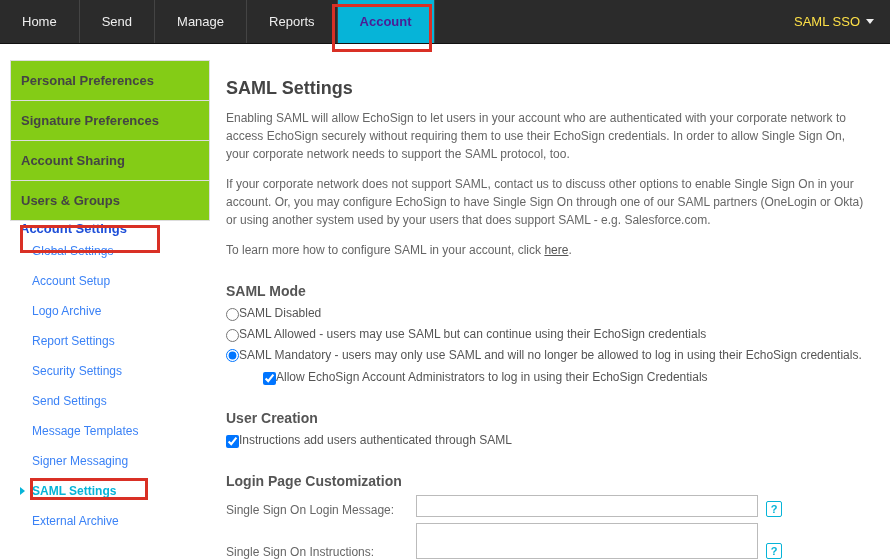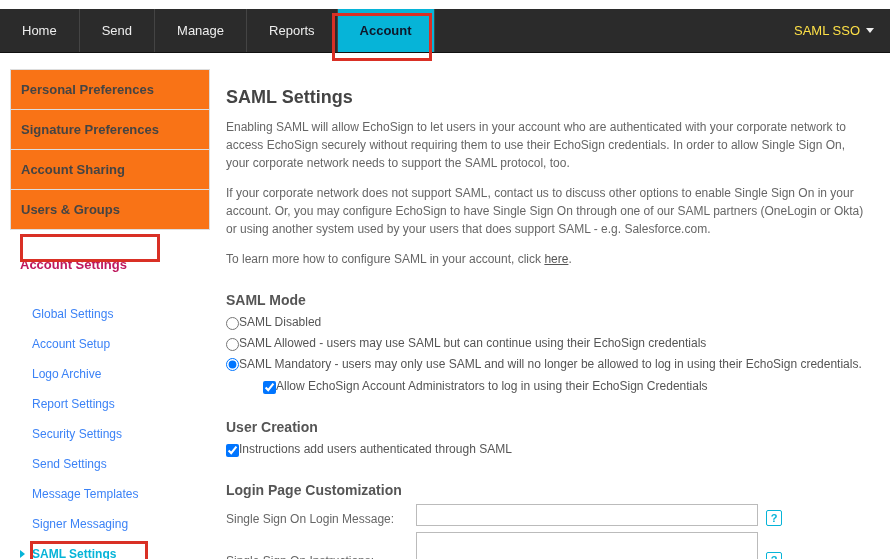--- a/index.html
+++ b/index.html
@@ -1,30 +1,30 @@
 <!DOCTYPE html>
 <html><head>
 <meta charset="utf-8">
 <style>
 * { box-sizing: border-box; margin: 0; padding: 0; }
 body { font-family: Arial, Helvetica, sans-serif; font-size: 12px; color: #555; background: #fff; width: 890px; }
-.topbar { background: #2b2b2b; height: 44px; display: flex; align-items: stretch; border-bottom: 1px solid #111; margin-top: 9px; }
+.topbar { background: #2b2b2b; height: 44px; display: flex; align-items: stretch; border-bottom: 1px solid #111; margin-top: 0; }
 .topbar .nav { display: flex; flex: 1; }
 .topbar .nav a { color: #eee; text-decoration: none; padding: 0 22px; display: flex; align-items: center; font-size: 13px; border-right: 1px solid #444; }
-.topbar .nav a.active { background: #06b4d8; color: #0f172a; font-weight: bold; }
+.topbar .nav a.active { background: #06b4d8; color: #4c1d95; font-weight: bold; }
 .topbar .user { color: #fde047; display: flex; align-items: center; padding: 0 16px; font-size: 13px; gap: 6px; }
 .topbar .user .tri { width: 0; height: 0; border-left: 4px solid transparent; border-right: 4px solid transparent; border-top: 5px solid #eee; }
 .outline-account { position: absolute; top: 4px; left: 332px; width: 100px; height: 48px; border: 3px solid #d93025; pointer-events: none; }
 
 .page { display: flex; padding: 16px 10px 0 10px; gap: 12px; }
 
 .sidebar { width: 200px; }
-.sidebar .section { background: #f97316; border: 1px solid #ddd; padding: 12px 10px; font-size: 13px; font-weight: bold; color: #444; }
+.sidebar .section { background: #84cc16; border: 1px solid #ddd; padding: 12px 10px; font-size: 13px; font-weight: bold; color: #444; }
 .sidebar .section + .section { border-top: none; }
-.sidebar .subhead { font-size: 13px; font-weight: bold; color: #be185d; padding: 27px 10px; }
+.sidebar .subhead { font-size: 13px; font-weight: bold; color: #1d4ed8; padding: 0 10px; }
 .sidebar .sub { padding: 8px 0 8px 22px; font-size: 12px; color: #3b82f6; display: block; }
 .sidebar .sub.active { color: #06b4d8; font-weight: bold; position: relative; }
 .sidebar .sub.active::before { content: ""; position: absolute; left: 10px; top: 50%; transform: translateY(-50%); width: 0; height: 0; border-top: 4px solid transparent; border-bottom: 4px solid transparent; border-left: 5px solid #06b4d8; }
 .outline-acct-settings { position: absolute; left: 10px; width: 140px; height: 28px; border: 3px solid #d93025; pointer-events: none; }
 .outline-saml { position: absolute; left: 20px; width: 118px; height: 22px; border: 3px solid #d93025; pointer-events: none; }
 
 .content { flex: 1; padding: 18px 14px 0 4px; }
 h1 { font-size: 18px; font-weight: bold; color: #444; margin-bottom: 10px; }
 .content p { line-height: 1.5; color: #666; margin-bottom: 12px; }
 .content p a { color: #555; text-decoration: underline; }

